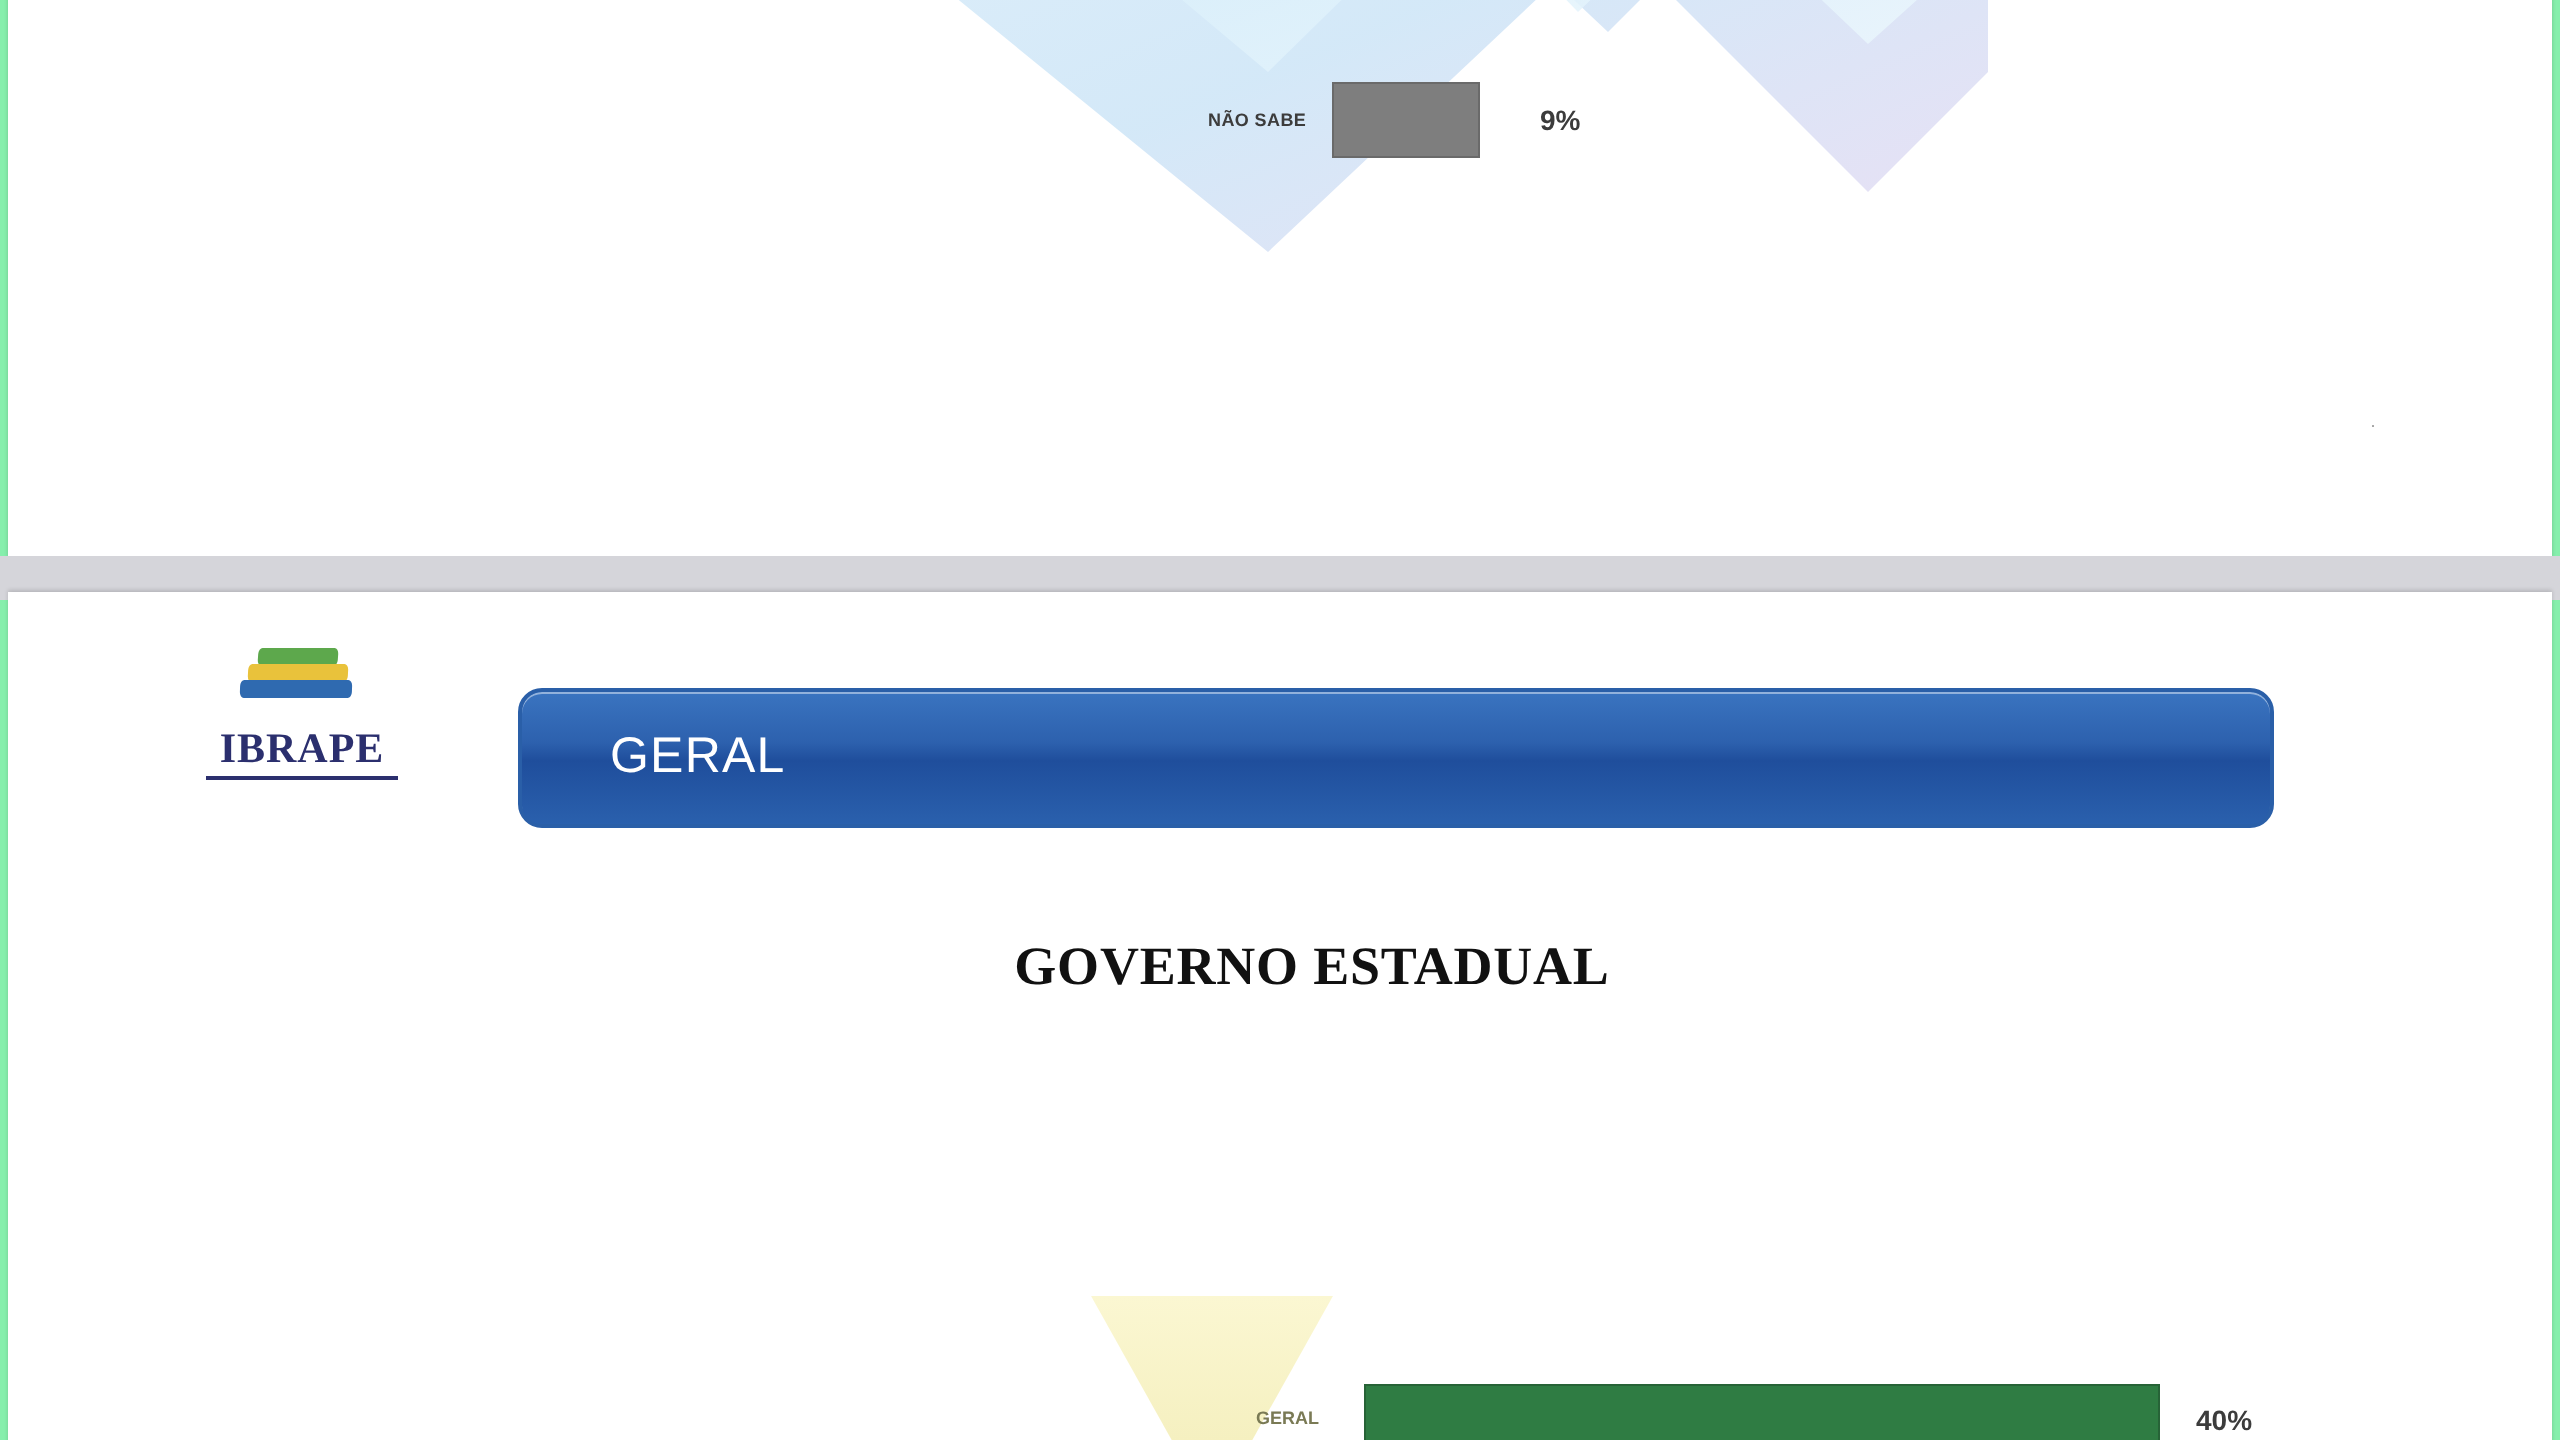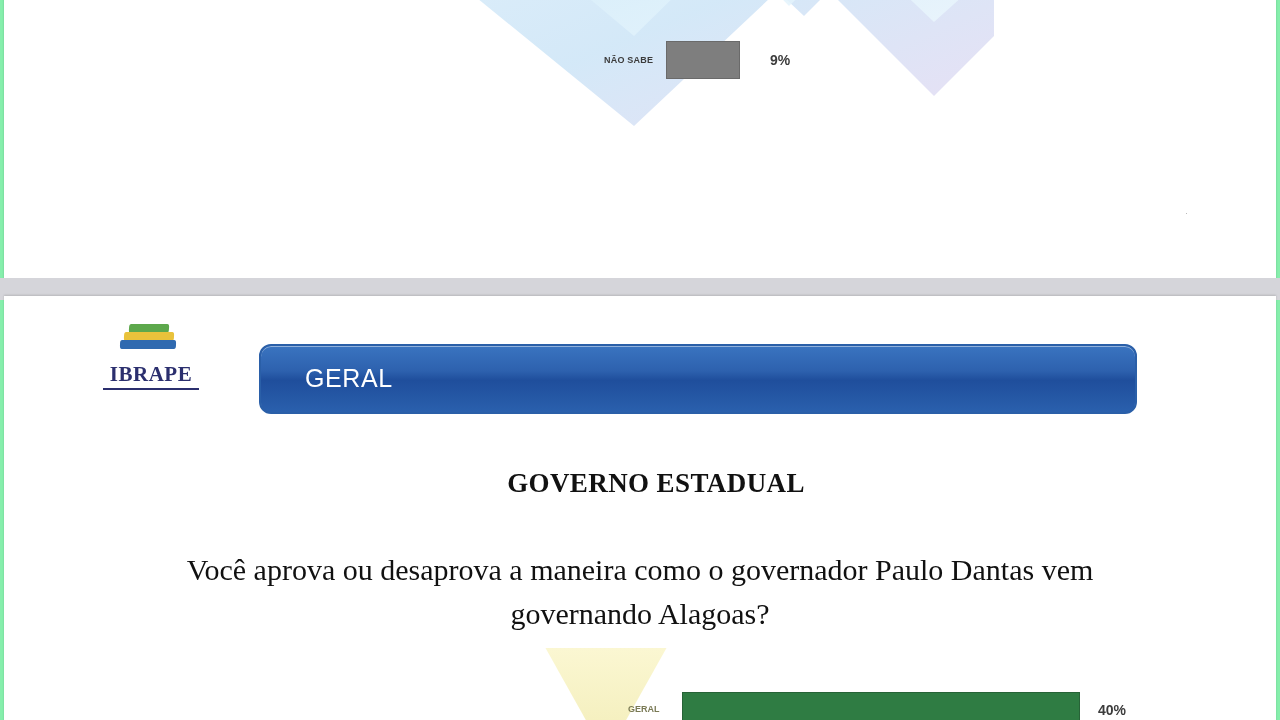--- a/index.html
+++ b/index.html
@@ -279,21 +279,20 @@
     <div class="logo-text">IBRAPE</div>
     <div class="logo-underline"></div>
   </div>
 
   <div class="banner">
     <div class="banner-label">GERAL</div>
   </div>
 
   <div class="section-title">GOVERNO ESTADUAL</div>
 
-  <div class="question">Você aprova ou desaprova a maneira como o governador Paulo Dantas vem governando Alagoas?</div>
 
   <div class="chart-peek">
     <div class="peek-funnel"></div>
   </div>
   <div class="peek-label">GERAL</div>
   <div class="peek-bar"></div>
   <div class="peek-value">40%</div>
 
 </div>
 

